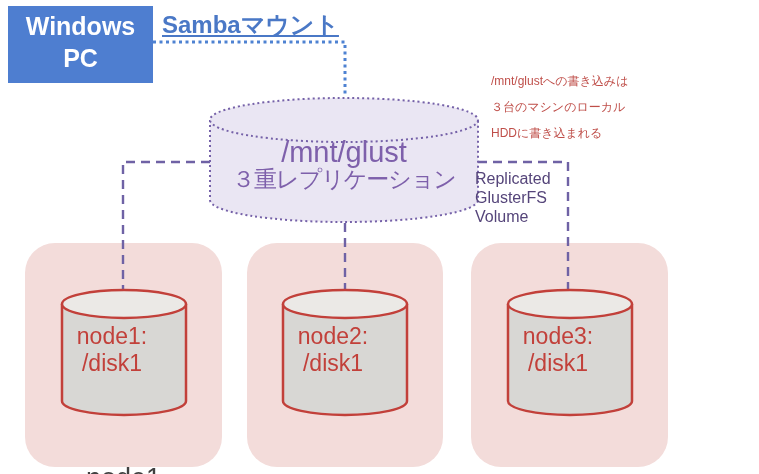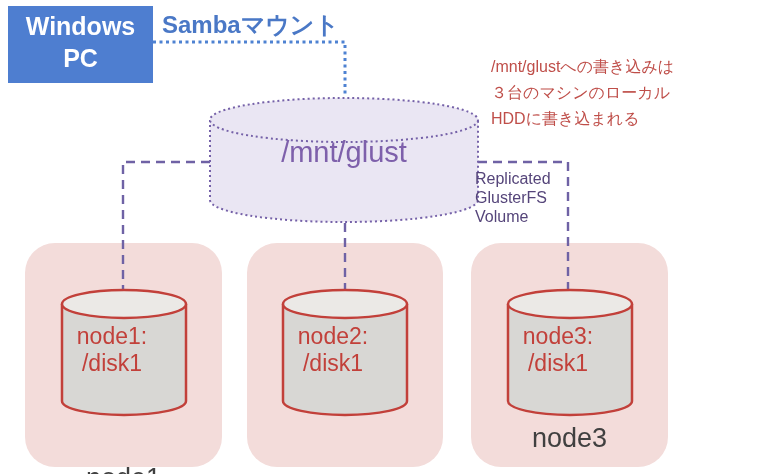--- a/index.html
+++ b/index.html
@@ -36,33 +36,33 @@
   .win-box{
     left:8px;top:6px;width:145px;height:77px;
     background:var(--accent-blue,#4e7ed0);
     color:#ffffff;font-size:25px;font-weight:bold;
     text-align:center;line-height:32px;
     padding-top:4px;box-sizing:border-box;
   }
   .samba-label{
     left:162px;top:9px;
     color:var(--samba-text,#4a78c6);
-    font-size:24px;font-weight:600;
+    font-size:24px;font-weight:600;text-decoration:underline;
   }
   .vol-label{
     left:210px;top:139px;width:268px;
     color:var(--volume-text,#7e60ab);
     text-align:center;line-height:27px;
   }
   .vol-label .l1{font-size:29px;}
   .vol-label .l2{font-size:23px;letter-spacing:-1px;}
   .annotation{
-    left:491px;top:54px;
+    left:491px;top:68px;
     color:var(--red-text,#bf4e49);
-    font-size:16px;line-height:26px;
+    font-size:12px;line-height:26px;
   }
   .gluster-label{
     left:475px;top:169px;
     color:var(--gluster-text,#55457a);
     font-size:16px;line-height:19px;
   }
   .disk-label{
     top:323px;width:100px;
     color:var(--disk-text,#c2403a);
     text-align:center;font-size:23px;line-height:27px;
@@ -111,20 +111,21 @@
 
   <div class="txt win-box">
     <div>Windows</div>
     <div>PC</div>
   </div>
 
   <div class="txt samba-label">Sambaマウント</div>
 
   <div class="txt vol-label">
     <div class="l1">/mnt/glust</div>
+    <div class="l2">３重レプリケーション</div>
   </div>
 
   <div class="txt annotation">
     <div>/mnt/glustへの書き込みは</div>
     <div>３台のマシンのローカル</div>
     <div>HDDに書き込まれる</div>
   </div>
 
   <div class="txt gluster-label">
     <div>Replicated</div>
@@ -139,15 +140,14 @@
   <div class="txt disk-label d2">
     <div>node2:</div>
     <div>/disk1</div>
   </div>
   <div class="txt disk-label d3">
     <div>node3:</div>
     <div>/disk1</div>
   </div>
 
   <div class="txt node-name d1">node1</div>
-  <div class="txt node-name d3">node3</div>
 
 </div>
 
 </body></html>

